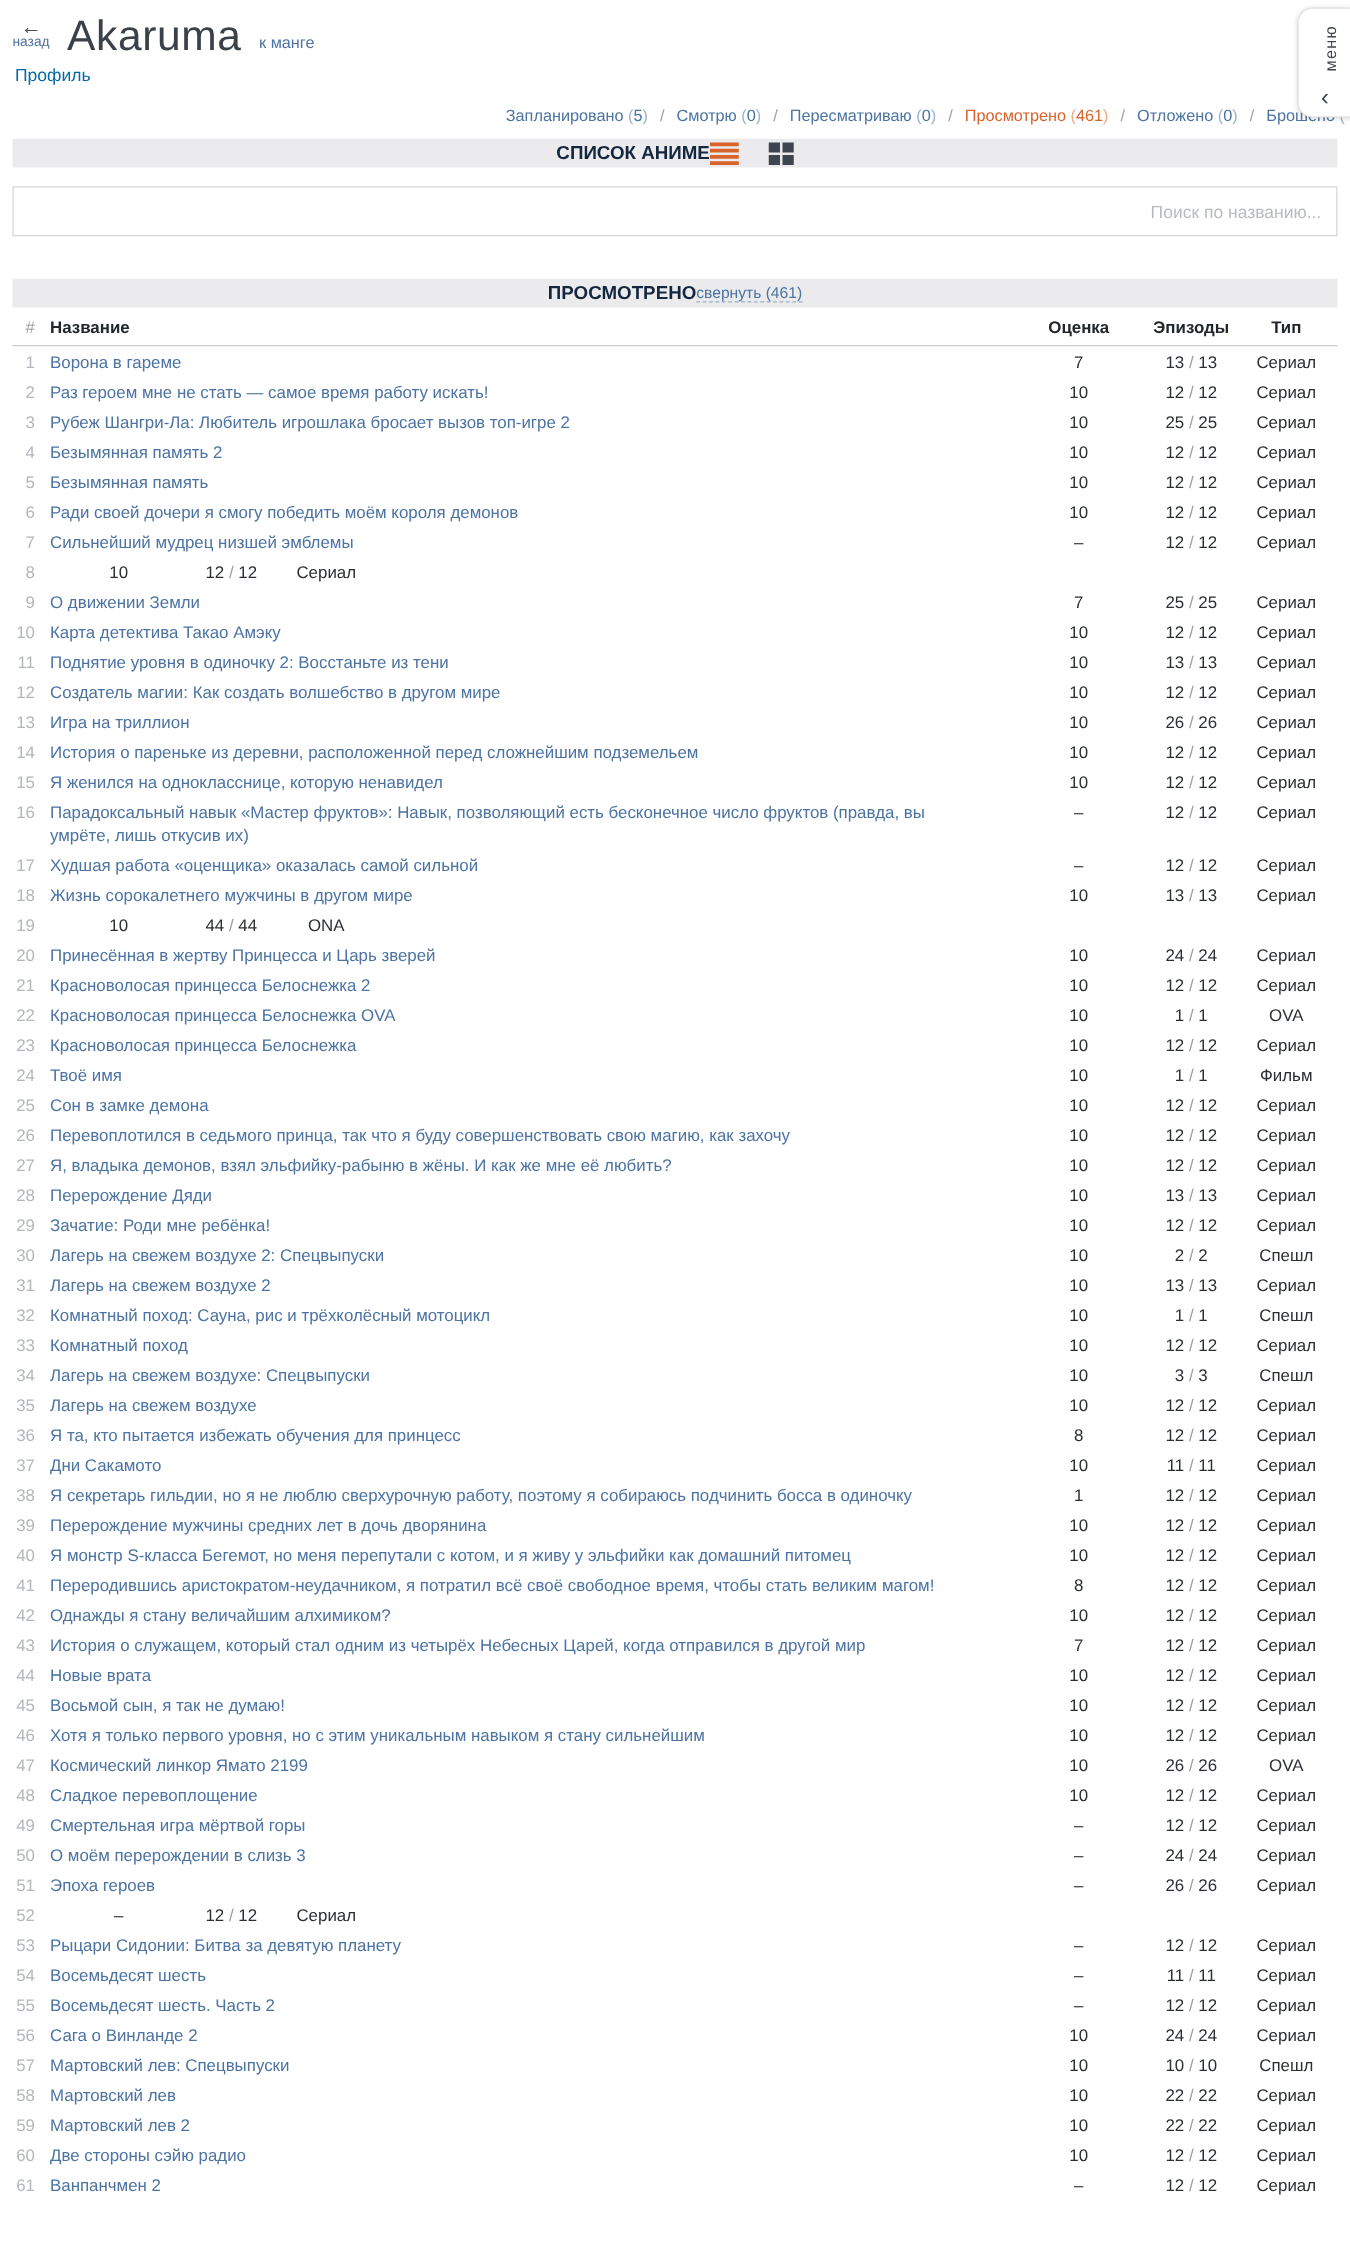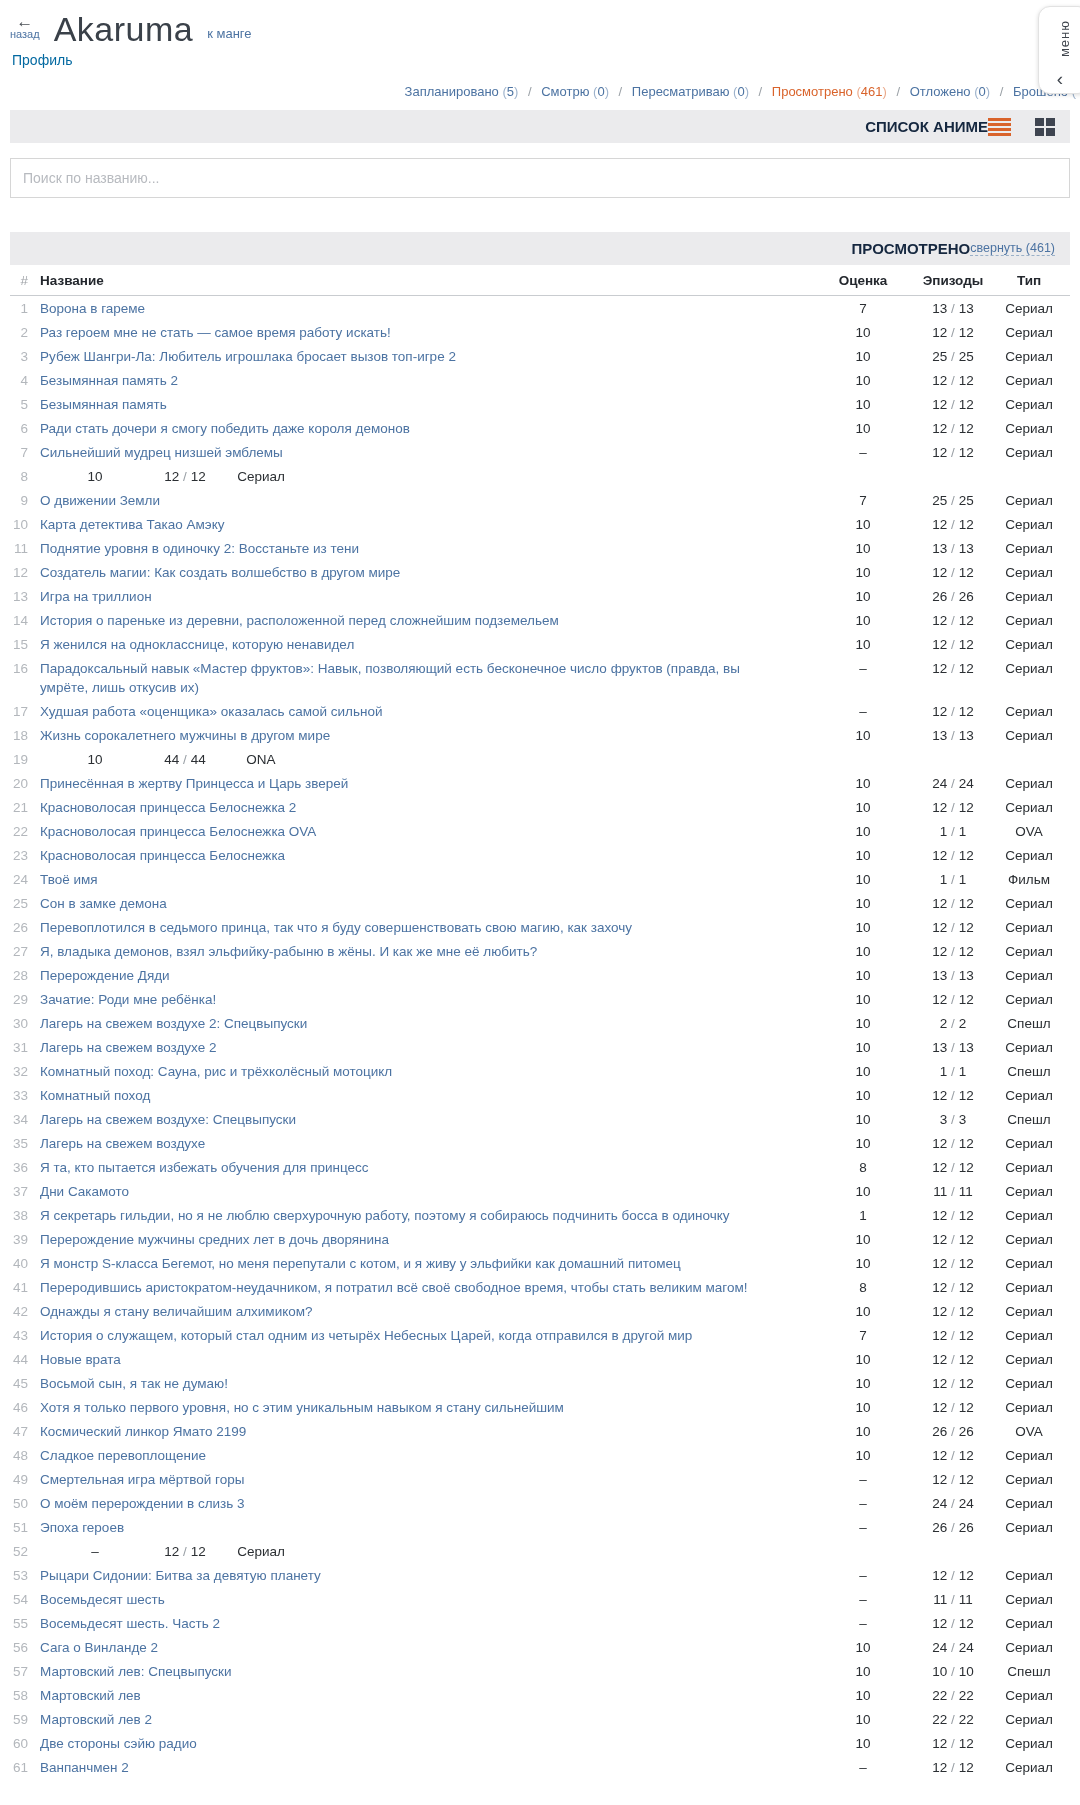--- a/index.html
+++ b/index.html
@@ -25,33 +25,33 @@
 
   
   .tabs { margin-top:15px; padding-right:4px; text-align:right; font-size:13px; white-space:nowrap;
           overflow:hidden; height:17px; position:relative; z-index:1; }
   .tab { color:#4c73a2; text-decoration:none; cursor:pointer; }
   .tab.active { color:var(--accent,#d9632b); }
   .tab .paren { opacity:.55; }
   .tab-sep { color:#9aa0a6; margin:0 6px; }
 
   
-  .bar { margin:0 10px; height:33px; background:#ebebed; display:flex; align-items:center;
-         justify-content:flex-end; padding:0 15px; box-sizing:border-box; }
+  .bar { margin:0 10px; height:23px; background:#ebebed; display:flex; align-items:center;
+         justify-content:center; padding:0 15px; box-sizing:border-box; }
   .list-bar { margin-top:9px; }
   .bar-title { font-weight:bold; font-size:15px; color:#15273f; }
   .bar-icons { display:flex; align-items:center; }
   .icon-list { display:inline-flex; flex-direction:column; gap:2px; cursor:pointer; }
   .icon-list i { display:block; width:23px; height:3px; background:var(--accent,#d9632b); }
   .icon-grid { display:inline-grid; grid-template-columns:9px 9px; gap:2px; margin-left:24px; cursor:pointer; }
   .icon-grid i { width:9px; height:8px; background:#3e4450; }
 
   
   .search { display:block; width:1060px; margin:15px 10px 0; height:40px; border:1px solid #d6d6d6;
-            box-sizing:border-box; padding:2px 12px; font-size:14px; color:#333; font-family:inherit; outline:none; }
+            box-sizing:border-box; padding:2px 12px; font-size:14px; color:#333; font-family:inherit; outline:none;text-align:right; }
   .search::placeholder { color:#b7babf; }
 
   .section-bar { margin-top:34px; }
   .collapse { font-size:12.5px; color:#4c73a2; border-bottom:1px dashed #9ab0c8; cursor:pointer;
               line-height:14px; text-decoration:none; }
 
   
   .thead { display:flex; align-items:baseline; margin:0 10px; padding:8px 0 7px;
            border-bottom:1px solid #c9ccd0; font-size:13.5px; font-weight:bold; color:#23272d; }
   .col-num { width:30px; text-align:right; padding-right:12px; box-sizing:border-box; flex:none; }
@@ -154,21 +154,21 @@
       </div>
       <div class="row">
         <span class="col-num">5</span>
         <a class="col-name">Безымянная память</a>
         <span class="col-score">10</span>
         <span class="col-eps"><span class="ep-watched">12</span><span class="eps-sep"> / </span><span class="ep-total">12</span></span>
         <span class="col-type">Сериал</span>
       </div>
       <div class="row">
         <span class="col-num">6</span>
-        <a class="col-name">Ради стать дочери я смогу победить даже короля демонов</a>
+        <a class="col-name">Ради своей дочери я смогу победить моём короля демонов</a>
         <span class="col-score">10</span>
         <span class="col-eps"><span class="ep-watched">12</span><span class="eps-sep"> / </span><span class="ep-total">12</span></span>
         <span class="col-type">Сериал</span>
       </div>
       <div class="row">
         <span class="col-num">7</span>
         <a class="col-name">Сильнейший мудрец низшей эмблемы</a>
         <span class="col-score">–</span>
         <span class="col-eps"><span class="ep-watched">12</span><span class="eps-sep"> / </span><span class="ep-total">12</span></span>
         <span class="col-type">Сериал</span>

